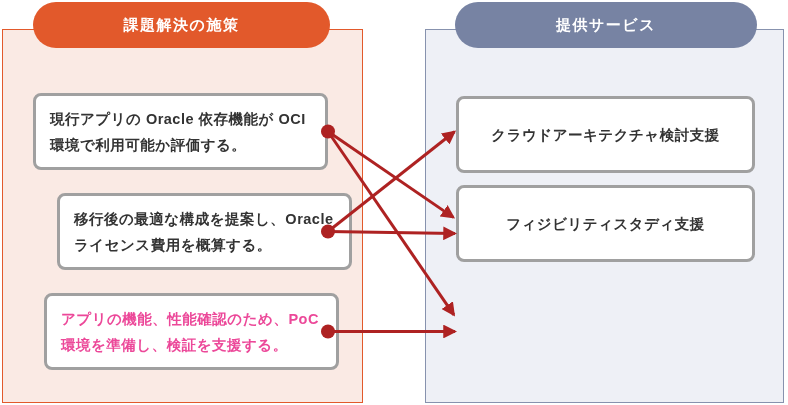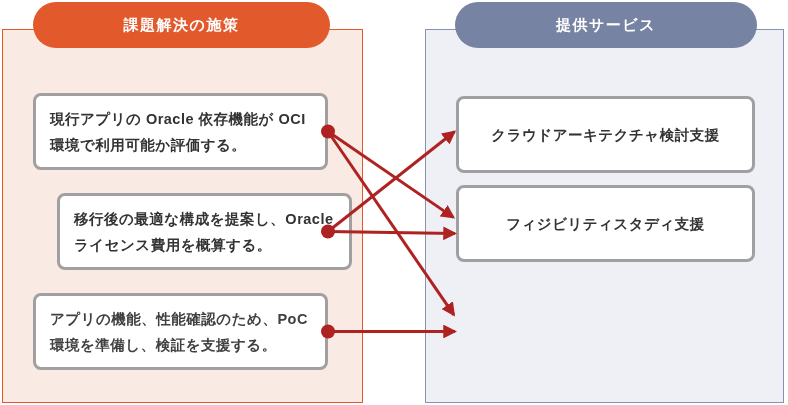--- a/index.html
+++ b/index.html
@@ -94,21 +94,21 @@
   <div class="pill blue" style="background: rgb(119, 131, 163);">
     <span>提供サービス</span>
   </div>
 
   <div class="box l l1" style="border-color: rgb(160, 160, 160); color: rgb(51, 51, 51);">
     <span>現行アプリの Oracle 依存機能が OCI 環境で利用可能か評価する。</span>
   </div>
   <div class="box l l2" style="border-color: rgb(160, 160, 160); color: rgb(51, 51, 51); margin-left: 24px;">
     <span>移行後の最適な構成を提案し、Oracle ライセンス費用を概算する。</span>
   </div>
-  <div class="box l l3" style="border-color: rgb(160, 160, 160); color: #404040;">
+  <div class="box l l3" style="border-color: rgb(160, 160, 160); color: #ec4899; margin-left: 11px;">
     <span>アプリの機能、性能確認のため、PoC 環境を準備し、検証を支援する。</span>
   </div>
 
   <div class="box r r1" style="border-color: rgb(160, 160, 160); color: rgb(51, 51, 51);">
     <span>クラウドアーキテクチャ検討支援</span>
   </div>
   <div class="box r r2" style="border-color: rgb(160, 160, 160); color: rgb(51, 51, 51);">
     <span>フィジビリティスタディ支援</span>
   </div>
 

